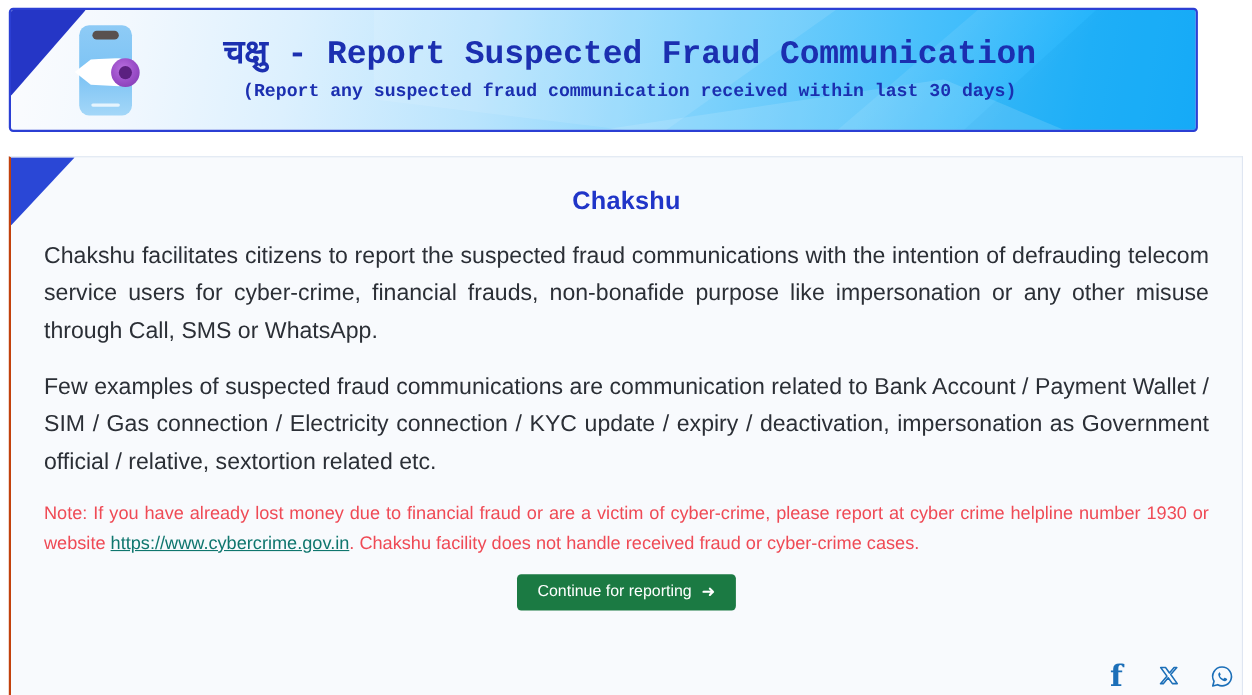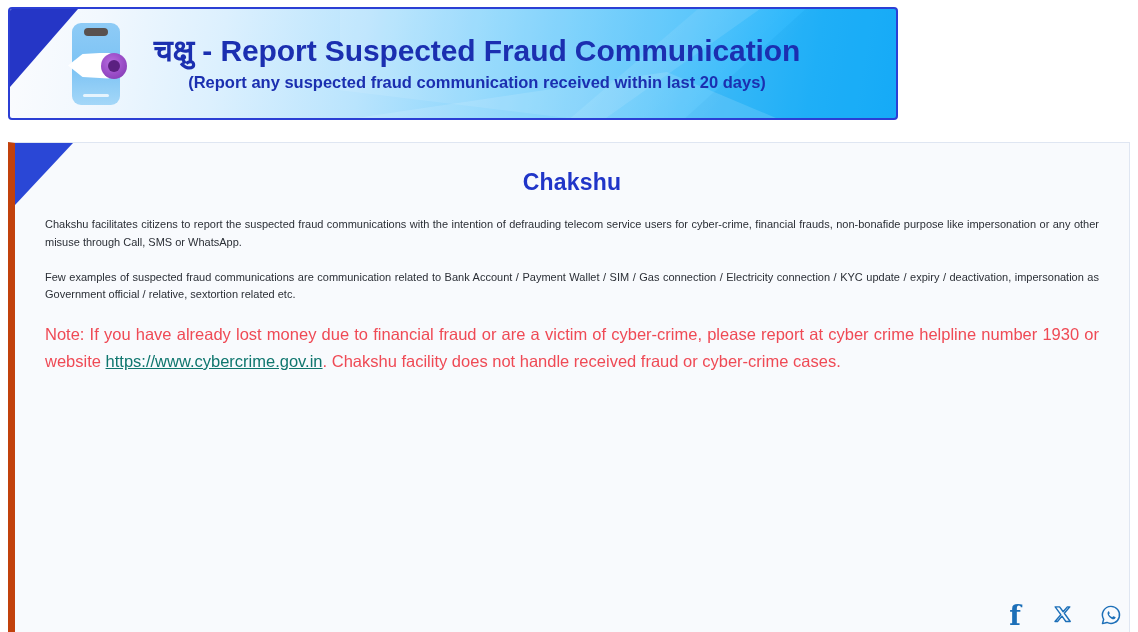--- a/index.html
+++ b/index.html
@@ -14,36 +14,37 @@
     background: #ffffff;
     font-family: "Liberation Sans", sans-serif;
     position: relative;
   }
 
   
   .header-banner {
     position: absolute;
     left: 8px;
     top: 7px;
-    width: 890px;
+    width: 1081px;
     height: 113px;
     border: 2px solid #2b3fd4;
     border-radius: 4px;
     overflow: hidden;
     background: linear-gradient(100deg,
         #fbfcfe 0%,
         #f2f8fe 10%,
         #dcf0fe 24%,
         #b9e4fd 40%,
         #7fd2fc 58%,
         #49c0fb 76%,
         #23b4fb 90%,
         #18aefb 100%);
     display: flex;
     align-items: center;
+    font-family: Liberation Mono, monospace;
   }
 
   
   .facet {
     position: absolute;
     pointer-events: none;
   }
   .facet-a {
     top: 0; right: 0;
     width: 330px; height: 113px;
@@ -163,21 +164,21 @@
   }
 
   
   .content-card {
     position: absolute;
     left: 8px;
     top: 142px;
     width: 1122px;
     height: 490px;
     background: #f8fafd;
-    border-left: 7px solid #c2410c;
+    border-left: 2px solid #c2410c;
     border-top: 1px solid #dfe6f2;
     border-right: 1px solid #dfe6f2;
     overflow: hidden;
   }
 
   .card-corner-wedge {
     position: absolute;
     top: 0; left: 0;
     width: 58px; height: 62px;
     background: #2a47d6;
@@ -194,21 +195,21 @@
   .card-title {
     text-align: center;
     font-size: 23px;
     font-weight: bold;
     color: #2035c8;
     margin-bottom: 20px;
     letter-spacing: 0.2px;
   }
 
   .body-par {
-    font-size: 11px;
+    font-size: 21px;
     color: #2b2f36;
     line-height: 1.62;
     text-align: justify;
     margin-bottom: 17px;
   }
 
   .note-par {
     font-size: 16.5px;
     color: #ef4a55;
     line-height: 1.62;
@@ -285,36 +286,42 @@
       <div class="phone-notch"></div>
       <div class="phone-bar"></div>
       <div class="eye-shape"></div>
       <div class="eye-iris"></div>
       <div class="eye-pupil"></div>
     </div>
   </div>
 
   <div class="header-text">
     <div class="header-title">चक्षु - Report Suspected Fraud Communication</div>
-    <div class="header-subtitle">(Report any suspected fraud communication received within last 20 days)</div>
+    <div class="header-subtitle">(Report any suspected fraud communication received within last 30 days)</div>
   </div>
 </div>
 
 <div class="content-card">
   <div class="card-corner-wedge"></div>
 
   <div class="card-inner">
     <div class="card-title">Chakshu</div>
 
     <p class="body-par">Chakshu facilitates citizens to report the suspected fraud communications with the intention of defrauding telecom service users for cyber-crime, financial frauds, non-bonafide purpose like impersonation or any other misuse through Call, SMS or WhatsApp.</p>
 
     <p class="body-par">Few examples of suspected fraud communications are communication related to Bank Account / Payment Wallet / SIM / Gas connection / Electricity connection / KYC update / expiry / deactivation, impersonation as Government official / relative, sextortion related etc.</p>
 
     <p class="note-par"><span>Note: If you have already lost money due to financial fraud or are a victim of cyber-crime, please report at cyber crime helpline number 1930 or website </span><a class="note-link" href="#">https://www.cybercrime.gov.in</a><span>. Chakshu facility does not handle received fraud or cyber-crime cases.</span></p>
 
+    <div class="cta-row">
+      <button class="cta-button">
+        <span>Continue for reporting</span>
+        <span class="cta-arrow">➜</span>
+      </button>
+    </div>
   </div>
 </div>
 
 <div class="social-bar">
   <div class="social-icon">
     <span class="fb-glyph">f</span>
   </div>
   <div class="social-icon">
     <svg width="20" height="20" viewBox="0 0 24 24" aria-hidden="true">
       <path d="M2.6 2.2h5.3l4.3 5.9 5-5.9h3l-6.6 7.7 7.1 9.9h-5.3l-4.6-6.4-5.4 6.4H2.4l7-8.2L2.6 2.2z" fill="none" stroke="#1c6fb8" stroke-width="1.7" stroke-linejoin="round"></path>

